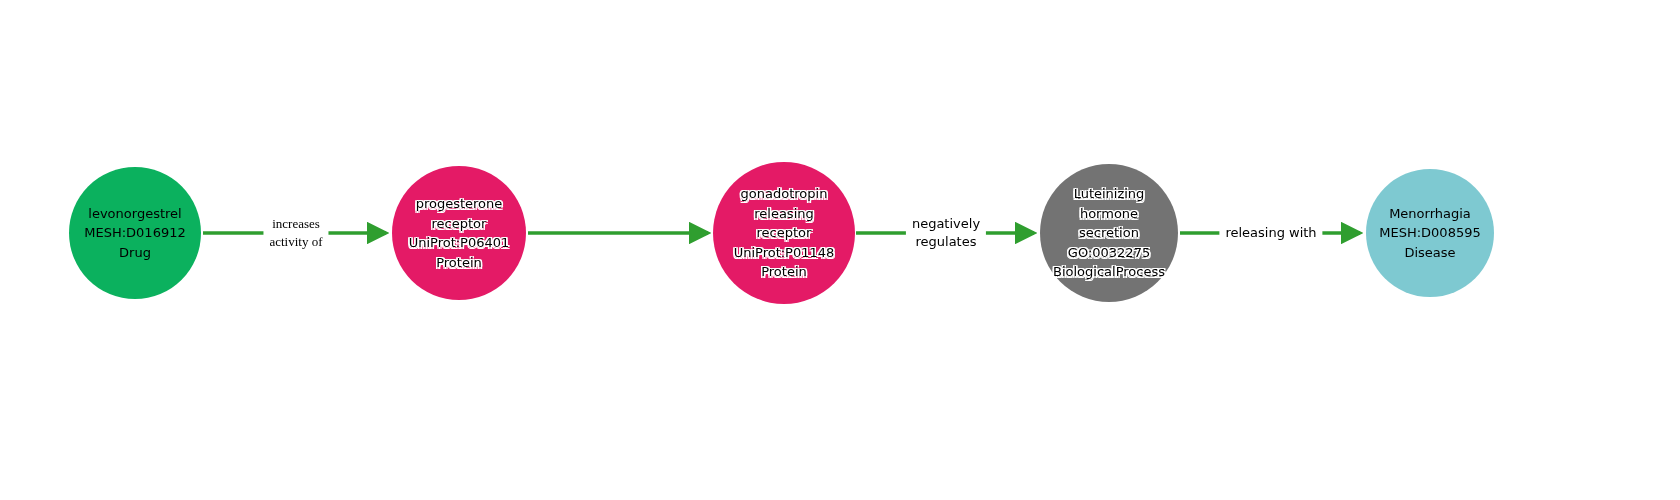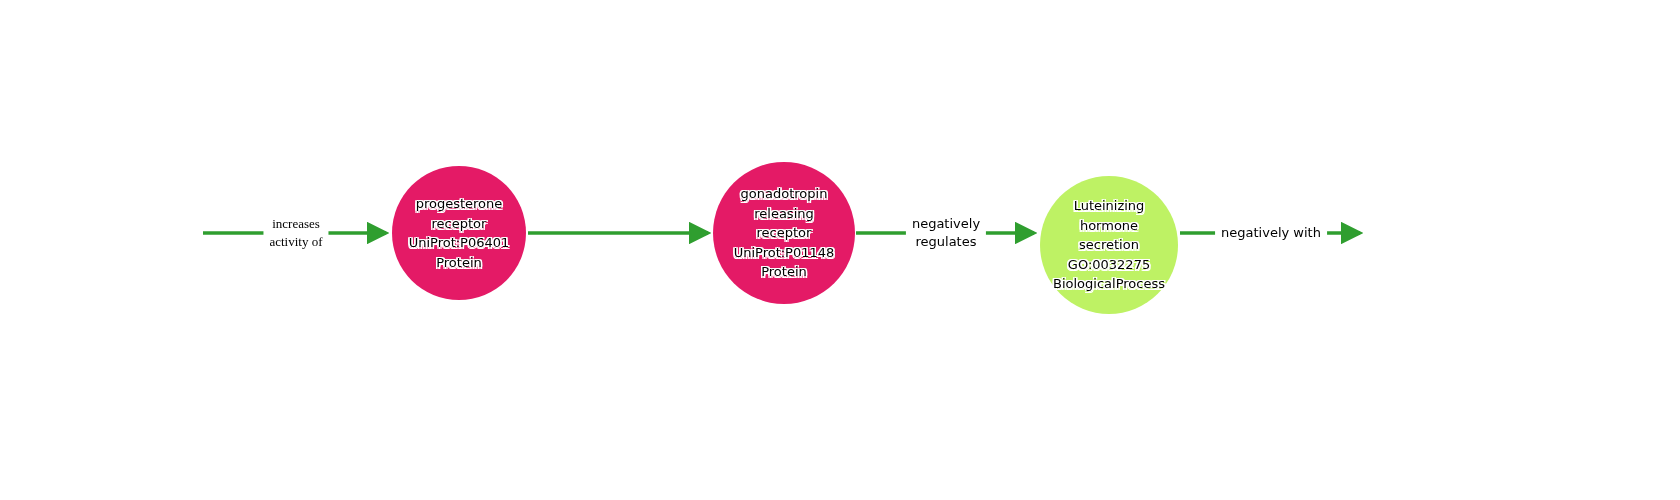--- a/index.html
+++ b/index.html
@@ -67,47 +67,57 @@
       <marker id="arrowhead" viewBox="0 0 10 10" refX="8.5" refY="5" markerWidth="6.5" markerHeight="6.5" orient="auto">
         <path class="arrow-head-path" d="M0,0 L10,5 L0,10 Z" fill="#2f9e2f"></path>
       </marker>
     </defs>
     <line class="edge-line" x1="203" y1="233" x2="386" y2="233" stroke="#2f9e2f" stroke-width="3.5" marker-end="url(#arrowhead)"></line>
     <line class="edge-line" x1="528" y1="233" x2="708" y2="233" stroke="#2f9e2f" stroke-width="3.5" marker-end="url(#arrowhead)"></line>
     <line class="edge-line" x1="856" y1="233" x2="1034" y2="233" stroke="#2f9e2f" stroke-width="3.5" marker-end="url(#arrowhead)"></line>
     <line class="edge-line" x1="1180" y1="233" x2="1360" y2="233" stroke="#2f9e2f" stroke-width="3.5" marker-end="url(#arrowhead)"></line>
   </svg>
 
+  <div class="node" style="left: 135px; top: 233px; width: 132px; height: 132px; background: rgb(11, 177, 94);">
+    <span class="node-text">levonorgestrel
+MESH:D016912
+Drug</span>
+  </div>
 
   <div class="node outlined" style="left: 459px; top: 233px; width: 134px; height: 134px; background: rgb(228, 26, 102);">
     <span class="node-text">progesterone
 receptor
 UniProt:P06401
 Protein</span>
   </div>
 
   <div class="node outlined" style="left: 784px; top: 233px; width: 142px; height: 142px; background: rgb(228, 26, 102);">
     <span class="node-text">gonadotropin
 releasing
 receptor
 UniProt:P01148
 Protein</span>
   </div>
 
-  <div class="node outlined" style="left: 1109px; top: 245px; width: 138px; height: 138px; background: #bef264;">
+  <div class="node outlined" style="left: 1109px; top: 233px; width: 138px; height: 138px; background: #737373;">
     <span class="node-text">Luteinizing
 hormone
 secretion
 GO:0032275
 BiologicalProcess</span>
   </div>
 
+  <div class="node" style="left: 1430px; top: 233px; width: 128px; height: 128px; background: rgb(126, 201, 209);">
+    <span class="node-text">Menorrhagia
+MESH:D008595
+Disease</span>
+  </div>
 
   <div class="edge-label" style="left:296px; top:233px;font-family:Liberation Serif, serif;">increases
 activity of</div>
 
 
   <div class="edge-label" style="left:946px; top:233px;">negatively
 regulates</div>
 
-  <div class="edge-label" style="left:1271px; top:233px;">negatively with</div>
+  <div class="edge-label" style="left:1271px; top:233px;">releasing with</div>
 
 </div>
 
 </body></html>

